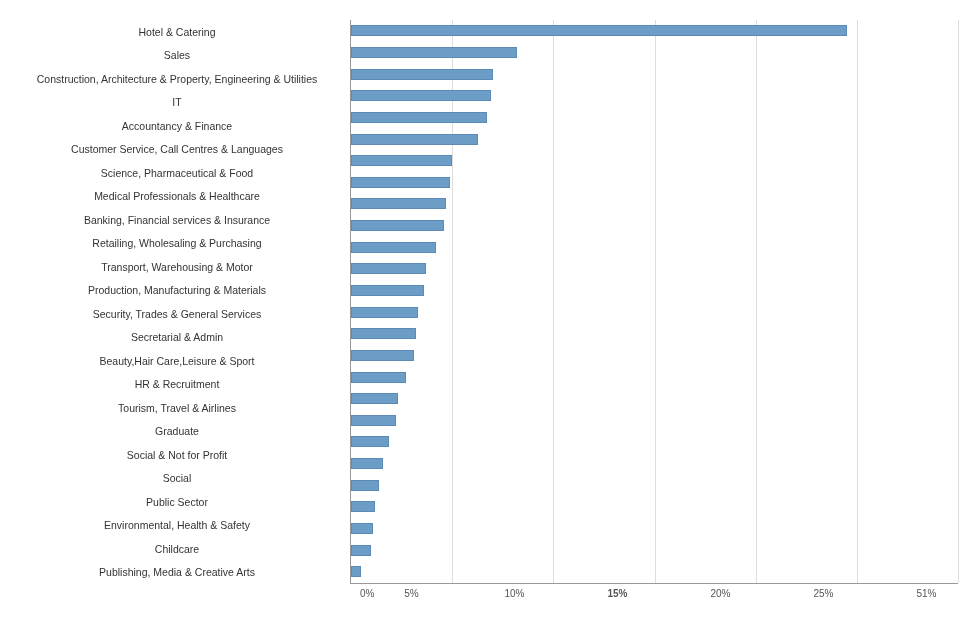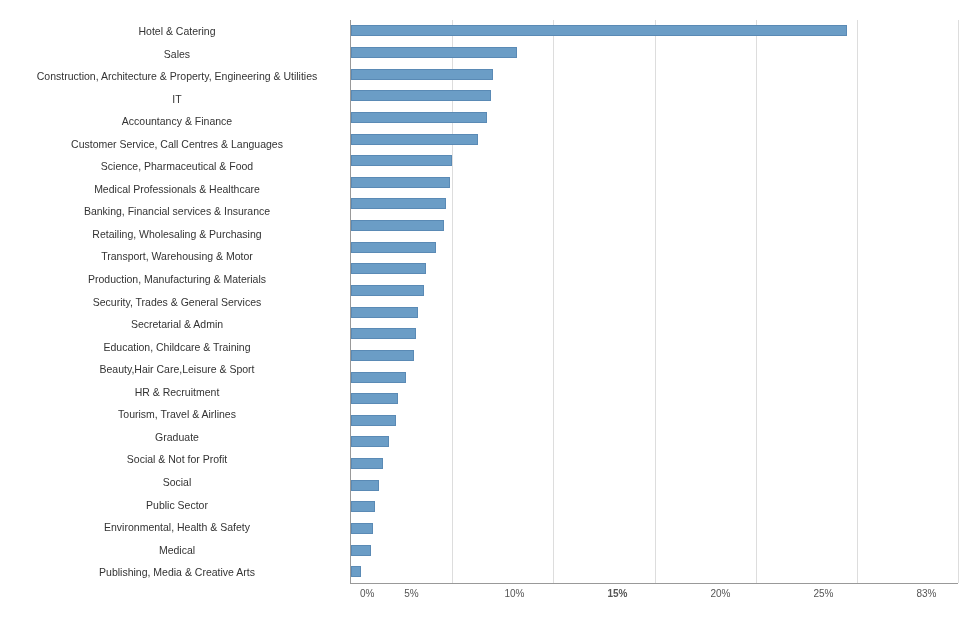--- a/index.html
+++ b/index.html
@@ -92,30 +92,29 @@
         <div class="label-item">Accountancy &amp; Finance</div>
         <div class="label-item">Customer Service, Call Centres &amp; Languages</div>
         <div class="label-item">Science, Pharmaceutical &amp; Food</div>
         <div class="label-item">Medical Professionals &amp; Healthcare</div>
         <div class="label-item">Banking, Financial services &amp; Insurance</div>
         <div class="label-item">Retailing, Wholesaling &amp; Purchasing</div>
         <div class="label-item">Transport, Warehousing &amp; Motor</div>
         <div class="label-item">Production, Manufacturing &amp; Materials</div>
         <div class="label-item">Security, Trades &amp; General Services</div>
         <div class="label-item">Secretarial &amp; Admin</div>
-        <div class="label-item">Education, Childcare &amp; Training</div>
         <div class="label-item">Beauty,Hair Care,Leisure &amp; Sport</div>
         <div class="label-item">HR &amp; Recruitment</div>
         <div class="label-item">Tourism, Travel &amp; Airlines</div>
         <div class="label-item">Graduate</div>
         <div class="label-item">Social &amp; Not for Profit</div>
         <div class="label-item">Social</div>
         <div class="label-item">Public Sector</div>
         <div class="label-item">Environmental, Health &amp; Safety</div>
-        <div class="label-item">Medical</div>
+        <div class="label-item">Childcare</div>
         <div class="label-item">Publishing, Media &amp; Creative Arts</div>
       </div>
     <div class="bars-area" id="bars-area">
       <div class="grid-lines" id="grid-lines" style="position: absolute; inset: 0px; pointer-events: none;">
           <div style="position: absolute; left: 16.6667%; top: 0px; bottom: 0px; width: 1px; background: rgb(221, 221, 221);"></div>
           <div style="position: absolute; left: 33.3333%; top: 0px; bottom: 0px; width: 1px; background: rgb(221, 221, 221);"></div>
           <div style="position: absolute; left: 50%; top: 0px; bottom: 0px; width: 1px; background: rgb(221, 221, 221);"></div>
           <div style="position: absolute; left: 66.6667%; top: 0px; bottom: 0px; width: 1px; background: rgb(221, 221, 221);"></div>
           <div style="position: absolute; left: 83.3333%; top: 0px; bottom: 0px; width: 1px; background: rgb(221, 221, 221);"></div>
           <div style="position: absolute; left: 100%; top: 0px; bottom: 0px; width: 1px; background: rgb(221, 221, 221);"></div>
@@ -200,15 +199,15 @@
         </div>
       </div>
   </div>
   <div class="x-axis-labels" id="x-axis-labels" style="justify-content: space-between; display: flex; width: 618px;">
       <span class="x-axis-label" style="width: 0px; overflow: visible;">0%</span>
       <span class="x-axis-label" style="flex: 1 1 0%;">5%</span>
       <span class="x-axis-label" style="flex: 1 1 0%;">10%</span>
       <span class="x-axis-label" style="flex: 1 1 0%; font-weight: bold;">15%</span>
       <span class="x-axis-label" style="flex: 1 1 0%;">20%</span>
       <span class="x-axis-label" style="flex: 1 1 0%;">25%</span>
-      <span class="x-axis-label" style="flex: 1 1 0%;">83%</span>
+      <span class="x-axis-label" style="flex: 1 1 0%;">51%</span>
     </div>
 </div>
 
 </body></html>

